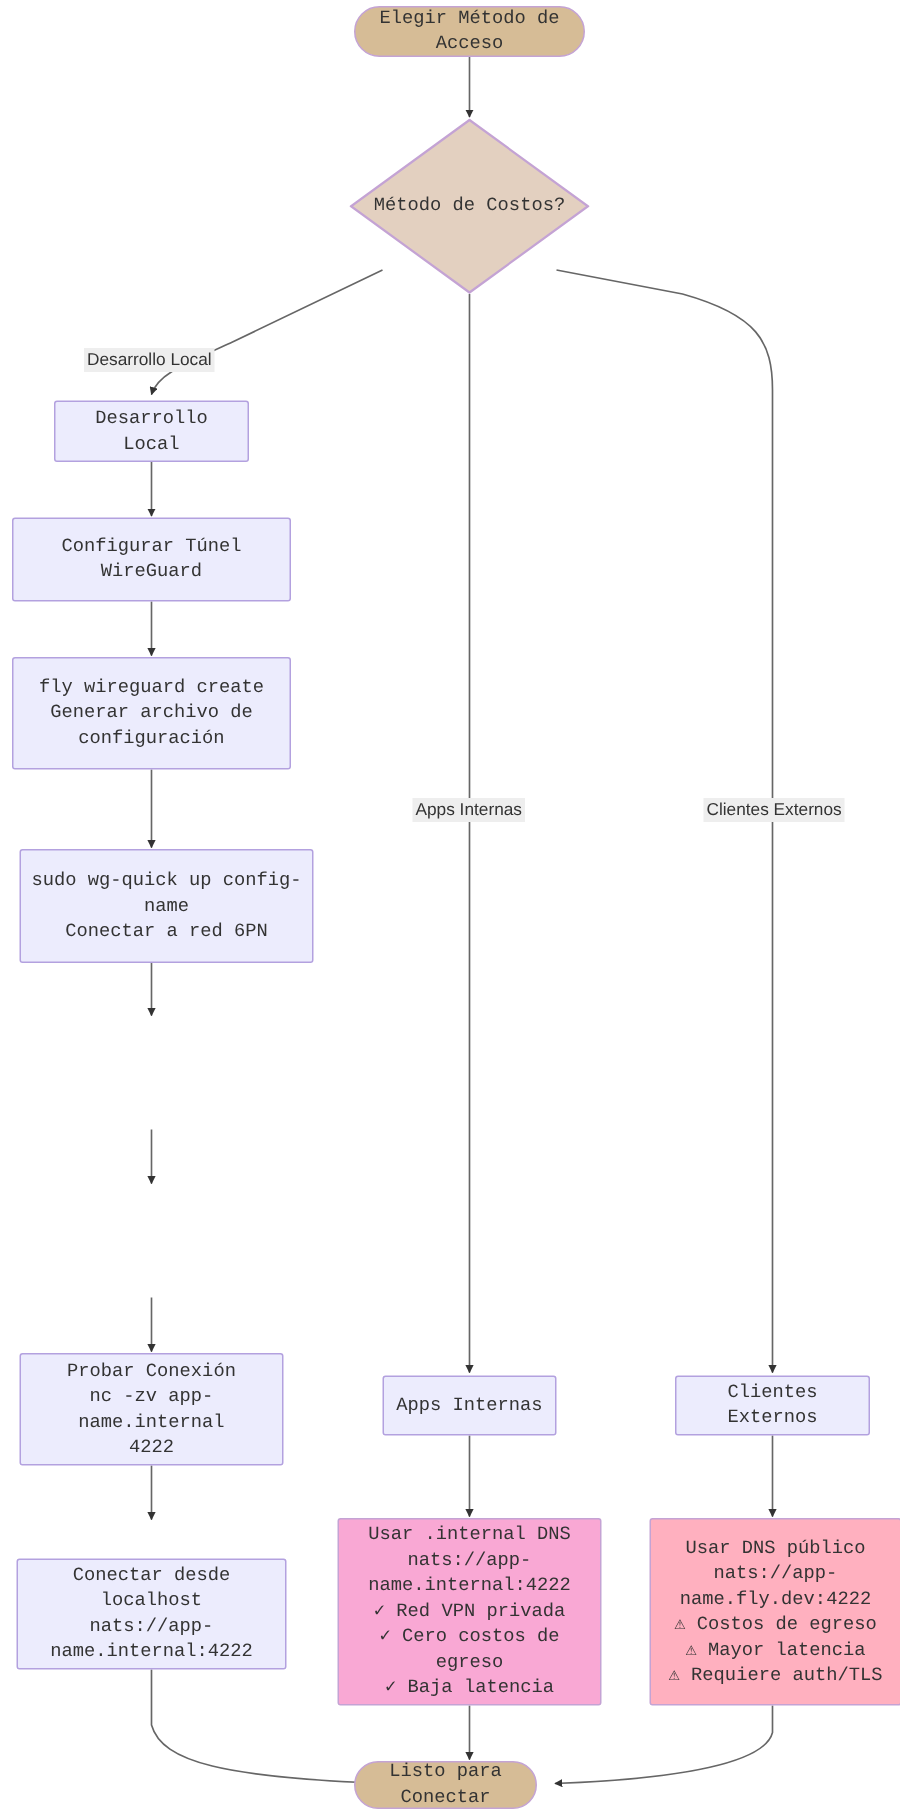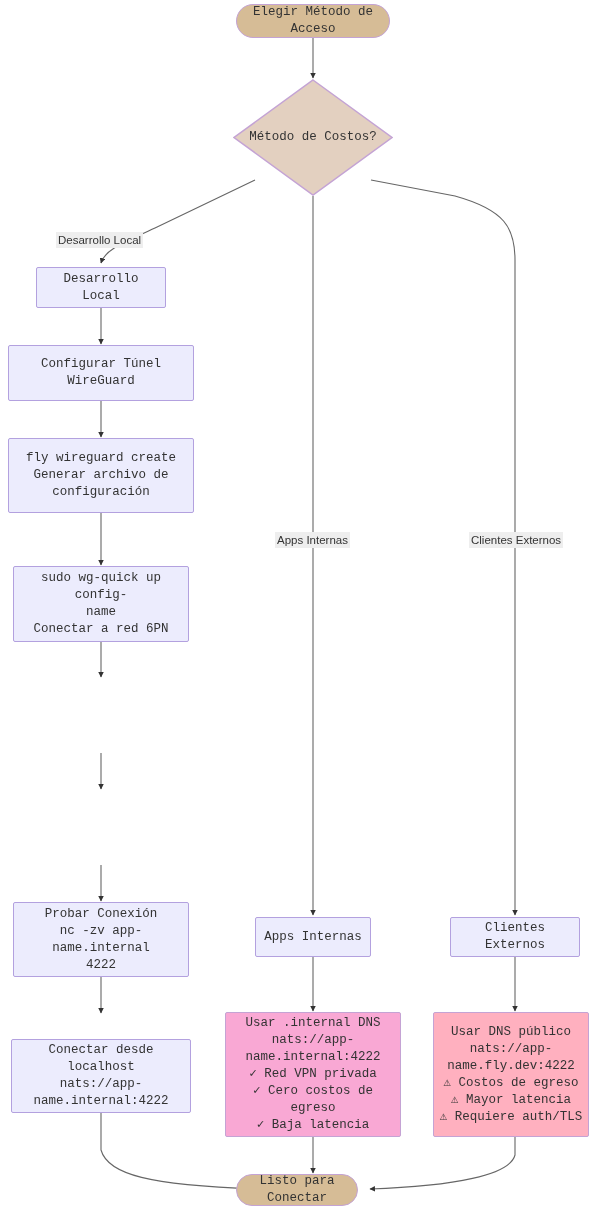--- a/index.html
+++ b/index.html
@@ -147,21 +147,21 @@
     <span class="lbl">Configurar Túnel
 WireGuard</span>
   </div>
 
   <div class="node n-process" style="left:8px; top:438px; width:186px; height:75px;">
     <span class="lbl">fly wireguard create
 Generar archivo de
 configuración</span>
   </div>
 
-  <div class="node n-process" style="left:13px; top:566px; width:176px; height:76px;">
+  <div class="node n-process" style="left:13px; top:566px; width:196px; height:76px;">
     <span class="lbl">sudo wg-quick up config-
 name
 Conectar a red 6PN</span>
   </div>
 
 
 
   <div class="node n-process" style="left:13px; top:902px; width:176px; height:75px;">
     <span class="lbl">Probar Conexión
 nc -zv app-name.internal
@@ -184,21 +184,21 @@
 
   <div class="node n-success" style="left:225px; top:1012px; width:176px; height:125px;">
     <span class="lbl">Usar .internal DNS
 nats://app-
 name.internal:4222
 ✓ Red VPN privada
 ✓ Cero costos de egreso
 ✓ Baja latencia</span>
   </div>
 
-  <div class="node n-warn" style="left:433px; top:1012px; width:156px; height:125px;">
+  <div class="node n-warn" style="left:433px; top:1012px; width:168px; height:125px;">
     <span class="lbl">Usar DNS público
 nats://app-
 name.fly.dev:4222
 ⚠ Costos de egreso
 ⚠ Mayor latencia
 ⚠ Requiere auth/TLS</span>
   </div>
 
   <div class="node n-terminal" style="left:236px; top:1174px; width:122px; height:32px;">
     <span class="lbl">Listo para Conectar</span>

